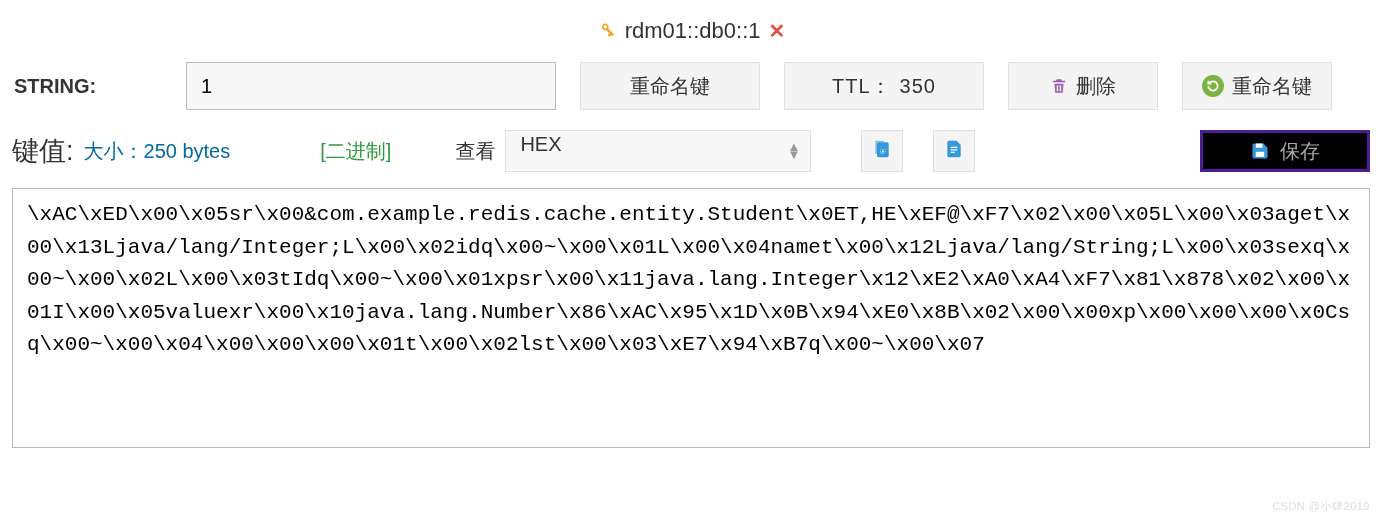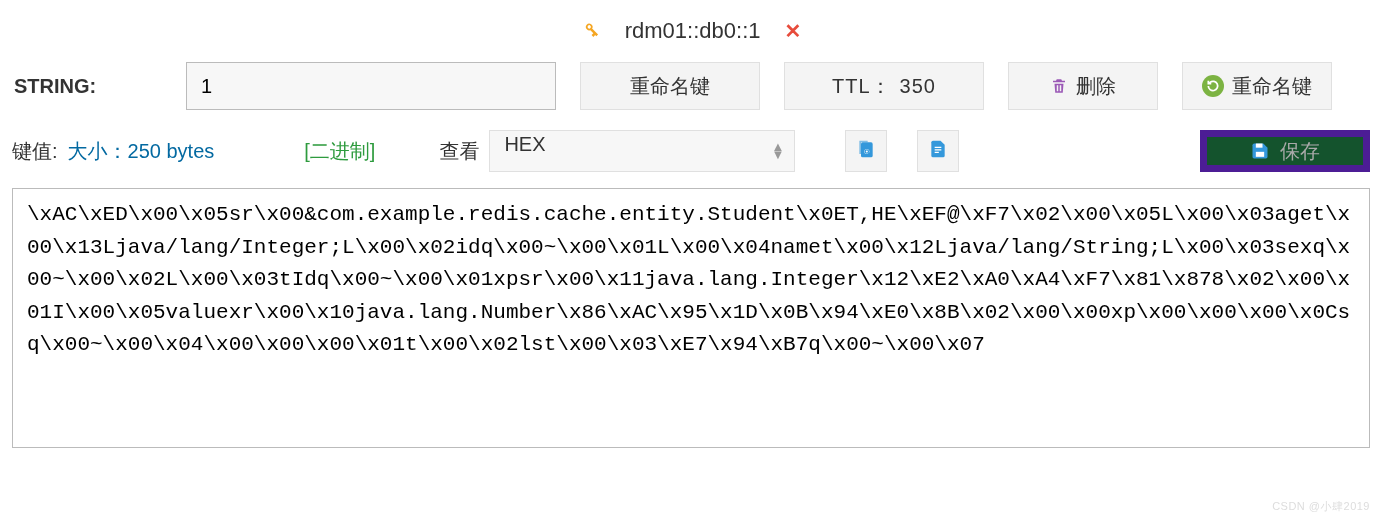--- a/index.html
+++ b/index.html
@@ -8,21 +8,21 @@
       font-size: 16px;
       background: #fff;
       width: 1382px;
       padding: 10px 12px;
       color: #333;
     }
     .title-row {
       display: flex;
       justify-content: center;
       align-items: center;
-      gap: 24px;
+      gap: 8px;
       padding: 8px 0 18px 0;
       font-size: 22px;
     }
     .key-icon { color: #f5a623; display: inline-flex; }
     .close-icon { color: #e74c3c; font-weight: bold; cursor: pointer; font-size: 20px; }
     .toolbar {
       display: flex;
       align-items: center;
       gap: 24px;
       margin-bottom: 20px;
@@ -60,21 +60,21 @@
       background: #7cb342; display: inline-flex;
       align-items: center; justify-content: center;
     }
     .reload-icon svg { width: 14px; height: 14px; }
     .value-header {
       display: flex;
       align-items: center;
       gap: 10px;
       margin-bottom: 16px;
     }
-    .vh-label { font-size: 20px; }
+    .vh-label { font-size: 27px; }
     .vh-size { color: #0369a1; font-size: 20px; }
     .vh-binary { color: #2e9b3e; font-size: 20px; margin-left: 80px; }
     .vh-view { font-size: 20px; margin-left: 54px; }
     .select-wrap {
       position: relative;
       width: 306px;
       height: 42px;
       background: #f7f7f7;
       border: 1px solid #e0e0e0;
       display: flex;
@@ -92,21 +92,21 @@
     .icon-btn {
       width: 42px; height: 42px;
       background: #f4f4f4; border: 1px solid #e0e0e0;
       display: inline-flex; align-items: center; justify-content: center;
       cursor: pointer;
     }
     .copy-icon { color: #3498db; }
     .doc-icon { color: #3498db; }
     .save-btn {
       height: 42px; min-width: 170px;
-      background: #14532d; border: 7px solid #4c1d95;
+      background: #000000; border: 3px solid #4c1d95;
       display: inline-flex; align-items: center; justify-content: center;
       gap: 10px; font-size: 20px; color: #aaa; cursor: pointer;
     }
     .disk-icon { color: #3498db; display: inline-flex; }
     .value-area {
       width: 100%;
       height: 260px;
       border: 1px solid #bbb;
       padding: 10px 14px;
       font-family: "Consolas", "Courier New", monospace;

